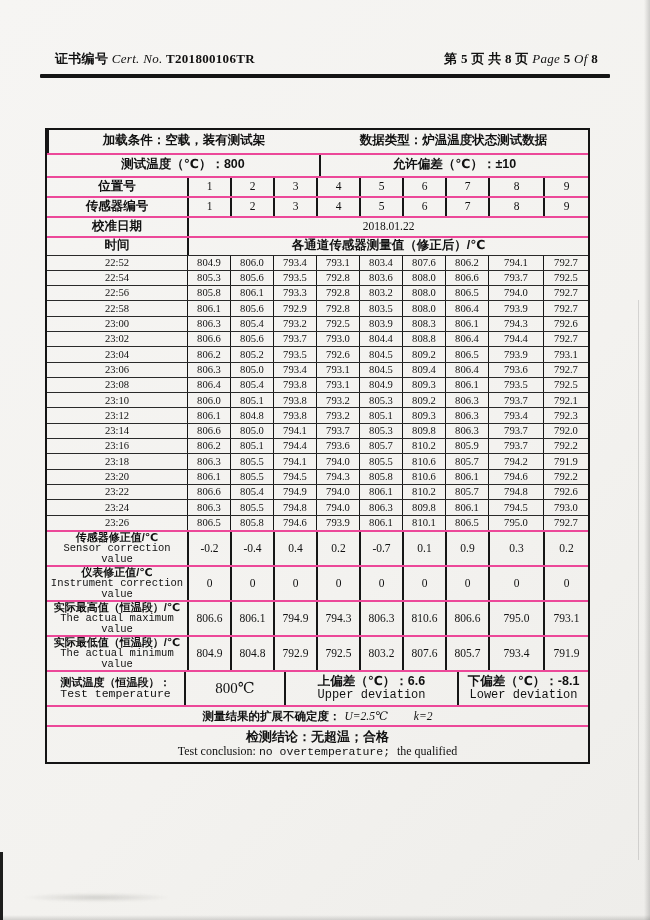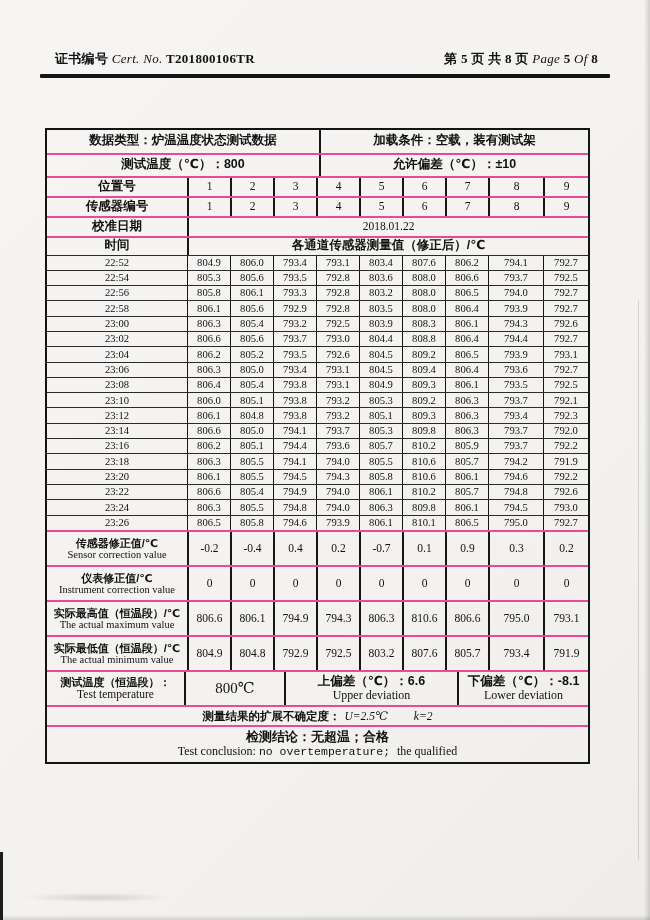--- a/index.html
+++ b/index.html
@@ -26,21 +26,21 @@
   .foot{grid-template-columns:137px 100px 173px 1fr;}
   .full{grid-template-columns:1fr;}
   .c{display:flex;flex-direction:column;align-items:center;justify-content:center;
      border-left:2px solid #161616;overflow:hidden;text-align:center;line-height:1.1;}
   .c.nb{border-left:none;}
   .row.thin .c{border-left-width:1px;}
   .cjk{font-family:"Liberation Sans","DejaVu Sans",sans-serif;font-weight:bold;}
   .mcell{font-size:12.5px;}
   .num{font-size:11.5px;}
   .rdg{font-size:10.6px;}
-  .en{font-family:Liberation Serif, serif;font-weight:normal;font-size:10.5px;}
+  .en{font-family:Liberation Mono, monospace;font-weight:normal;font-size:10.5px;}
   .sm-cn{font-size:11px;}
   .h-a{height:22.5px;}.h-b{height:21px;}.h-c{height:18px;}.h-f{height:17px;}
   .h-rd{height:14.3px;}
   .h-sum{height:33px;}
   .h-unc{height:18px;}
   .h-con{height:35px;}
   .it{font-style:italic;}
   .mono{font-family:"Liberation Mono","DejaVu Sans Mono",monospace;font-size:11.5px;}
   .conline{display:block;}
 
@@ -56,22 +56,22 @@
 </style>
 </head>
 <body>
 
 <div class="hdr hdr-left"><span class="seg-cjk">证书编号</span><span class="seg-it">  Cert. No. </span><span class="seg-b">T201800106TR</span></div>
 <div class="hdr hdr-right"><span class="seg-cjk">第 </span><span class="seg-b">5</span><span class="seg-cjk"> 页 共 </span><span class="seg-b">8</span><span class="seg-cjk"> 页 </span><span class="seg-it">Page </span><span class="seg-b">5</span><span class="seg-it"> Of </span><span class="seg-b">8</span></div>
 <div class="rule"></div>
 
 <div class="tbl">
   <div class="row split first h-a">
+    <div class="c cjk mcell">加载条件：空载，装有测试架</div>
     <div class="c nb cjk mcell">数据类型：炉温温度状态测试数据</div>
-    <div class="c cjk mcell">加载条件：空载，装有测试架</div>
   </div>
   <div class="row split h-b">
     <div class="c nb cjk mcell">测试温度（℃）：800</div>
     <div class="c cjk mcell">允许偏差（℃）：±10</div>
   </div>
   <div class="row cols h-c" id="row-positions">
     <div class="c nb cjk mcell">位置号</div>
   <div class="c num">1</div>
       <div class="c num">2</div>
       <div class="c num">3</div>

